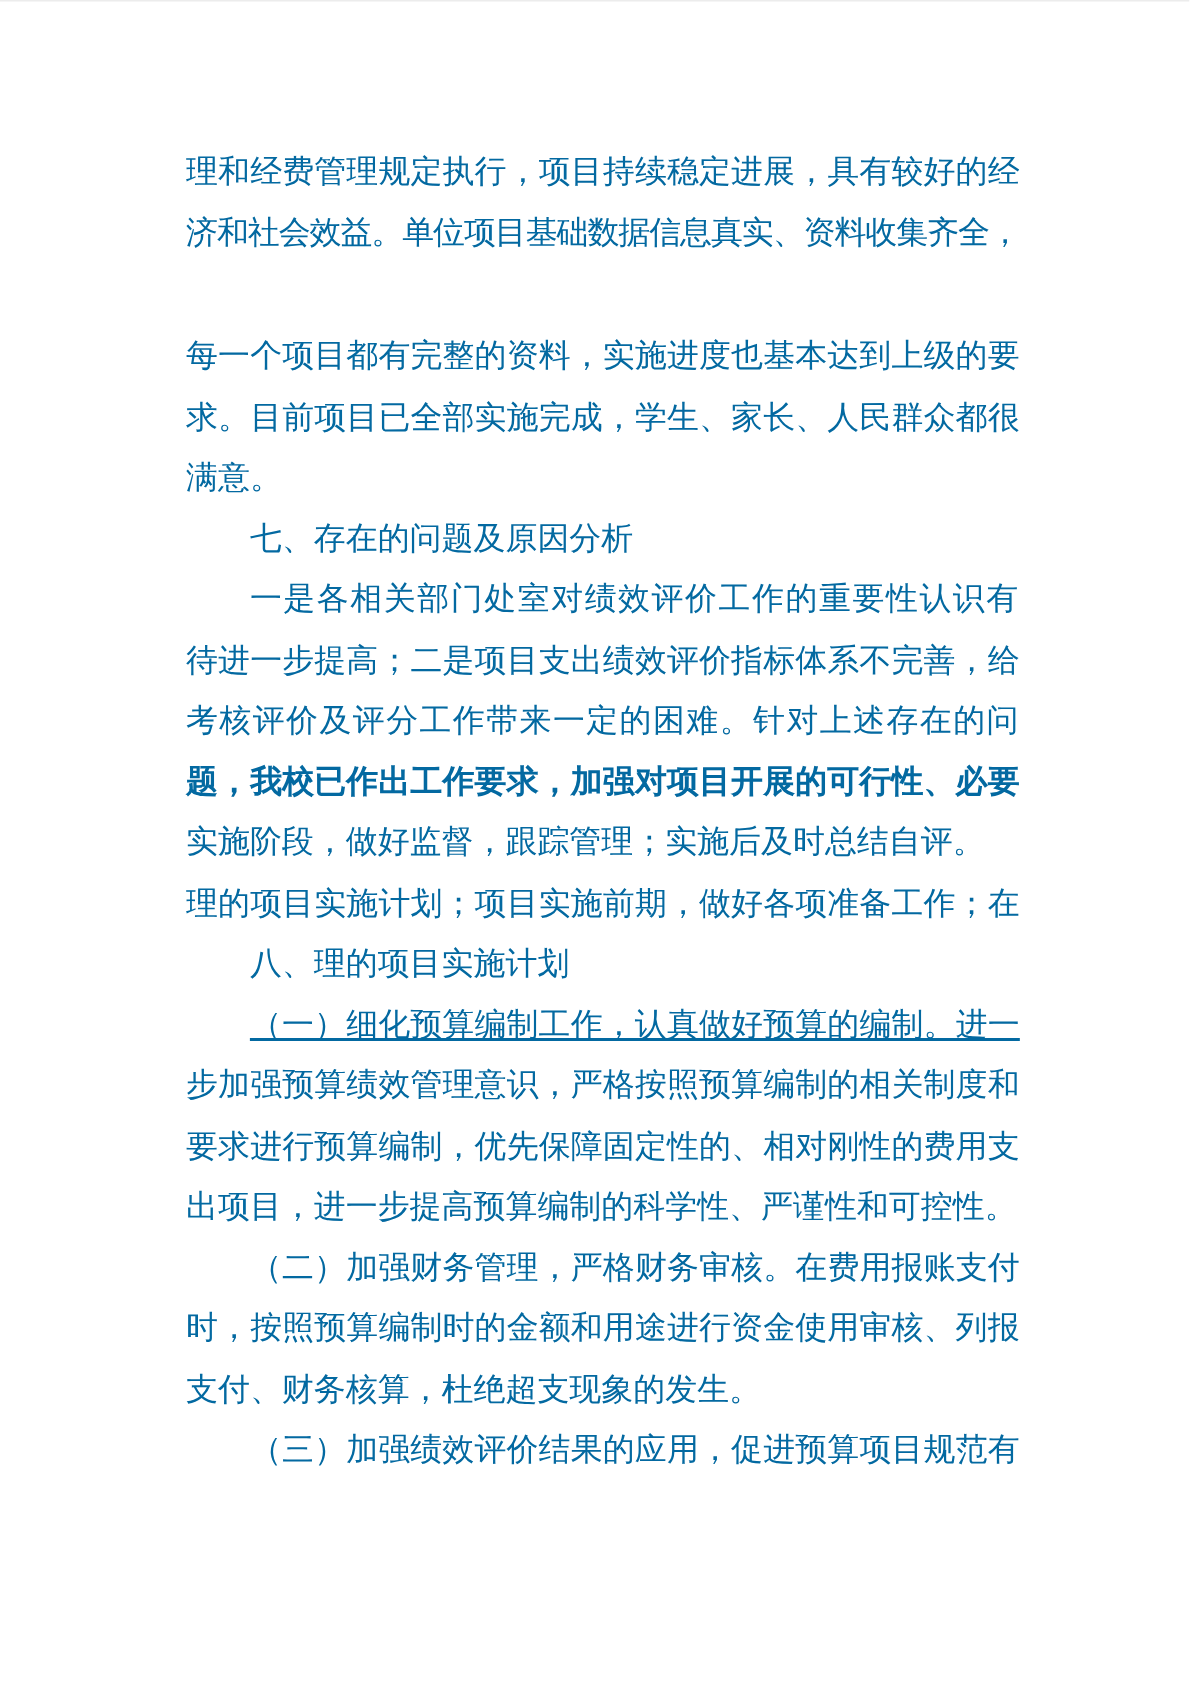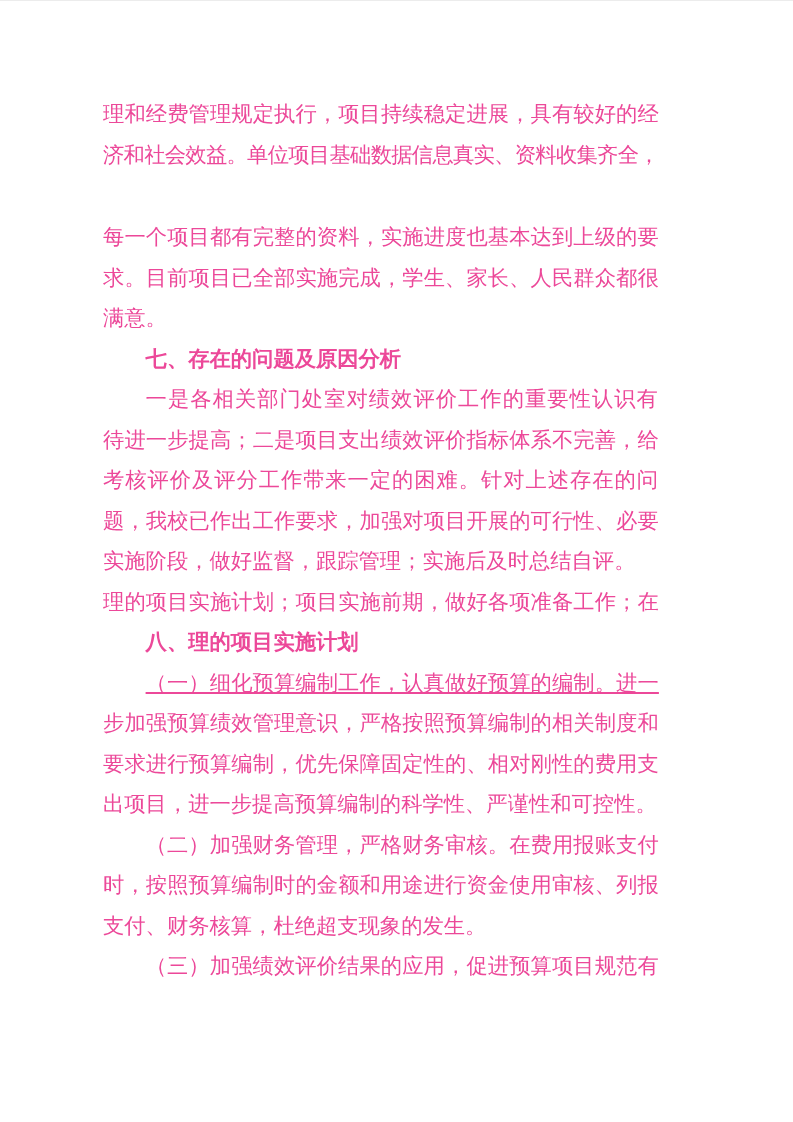--- a/index.html
+++ b/index.html
@@ -10,61 +10,61 @@
   .page {
     position: relative;
     width: 793px;
     height: 1122px;
     background: #ffffff;
     overflow: hidden;
     border-top: 1px solid #ececec;
   }
   .text-block {
     position: absolute;
-    left: 103px;
+    left: 124px;
     top: 93px;
     width: 556px;
-    color: #ec4899;
+    color: #0369a1;
     font-family: "Liberation Serif", "DejaVu Serif", serif;
     font-size: 21.3px;
   }
   .line {
     line-height: 40.5px;
     height: 40.5px;
     white-space: nowrap;
     overflow: visible;
   }
   .line.indent {
     padding-left: 42.6px;
   }
   .line.heading {
     font-family: "Liberation Sans", "DejaVu Sans", sans-serif;
-    font-weight: bold;
+    font-weight: normal;
   }
 </style>
 </head>
 <body>
 
 <div class="page">
   <div class="text-block" id="text-block">
       <div class="line" style="letter-spacing: 0.08px;">理和经费管理规定执行，项目持续稳定进展，具有较好的经</div>
       <div class="line" style="letter-spacing: -0.71px;">济和社会效益。单位项目基础数据信息真实、资料收集齐全，</div>
       <div class="line" style="letter-spacing: 0.08px; margin-top: 42px;">每一个项目都有完整的资料，实施进度也基本达到上级的要</div>
       <div class="line" style="letter-spacing: 0.08px;">求。目前项目已全部实施完成，学生、家长、人民群众都很</div>
       <div class="line">满意。</div>
       <div class="line indent heading">七、存在的问题及原因分析</div>
       <div class="line indent" style="letter-spacing: 1.02px;">一是各相关部门处室对绩效评价工作的重要性认识有</div>
       <div class="line" style="letter-spacing: 0.08px;">待进一步提高；二是项目支出绩效评价指标体系不完善，给</div>
       <div class="line" style="letter-spacing: 0.94px;">考核评价及评分工作带来一定的困难。针对上述存在的问</div>
-      <div class="line" style="letter-spacing: 0.08px;">题，我校已作出工作要求，加强对项目开展的可行性、必要</div>
+      <div class="line" style="letter-spacing: 0.08px; font-weight: bold;">题，我校已作出工作要求，加强对项目开展的可行性、必要</div>
       <div class="line">实施阶段，做好监督，跟踪管理；实施后及时总结自评。</div>
       <div class="line" style="letter-spacing: 0.08px;">理的项目实施计划；项目实施前期，做好各项准备工作；在</div>
       <div class="line indent heading">八、理的项目实施计划</div>
       <div class="line indent" style="letter-spacing: 0.09px; text-decoration: underline;">（一）细化预算编制工作，认真做好预算的编制。进一</div>
       <div class="line" style="letter-spacing: 0.08px;">步加强预算绩效管理意识，严格按照预算编制的相关制度和</div>
       <div class="line" style="letter-spacing: 0.08px;">要求进行预算编制，优先保障固定性的、相对刚性的费用支</div>
       <div class="line">出项目，进一步提高预算编制的科学性、严谨性和可控性。</div>
-      <div class="line indent" style="letter-spacing: 0.09px;">（二）加强财务管理，严格财务审核。在费用报账支付</div>
+      <div class="line indent" style="letter-spacing: 0.09px; text-align: center;">（二）加强财务管理，严格财务审核。在费用报账支付</div>
       <div class="line" style="letter-spacing: 0.08px;">时，按照预算编制时的金额和用途进行资金使用审核、列报</div>
       <div class="line">支付、财务核算，杜绝超支现象的发生。</div>
       <div class="line indent" style="letter-spacing: 0.09px;">（三）加强绩效评价结果的应用，促进预算项目规范有</div>
     </div>
 </div>
 
 </body></html>

